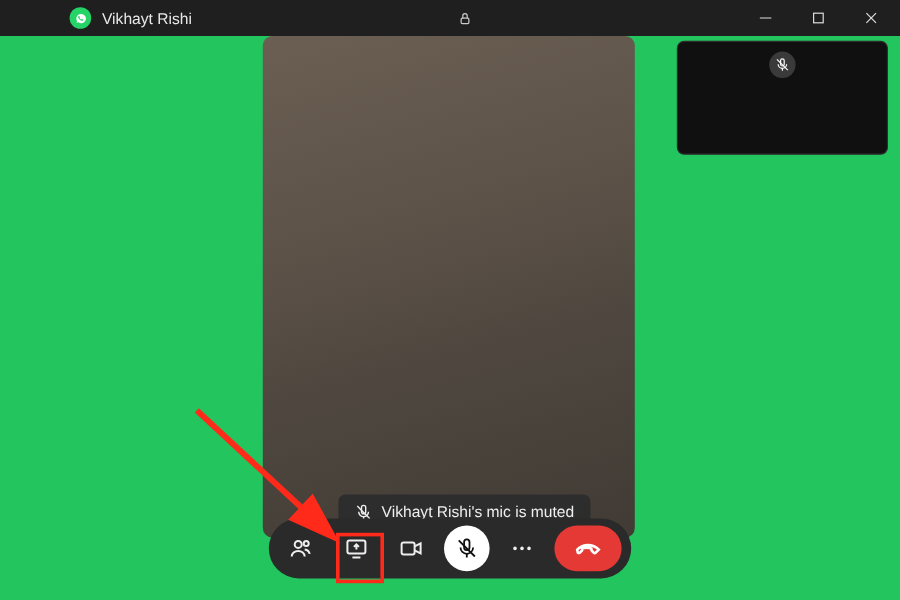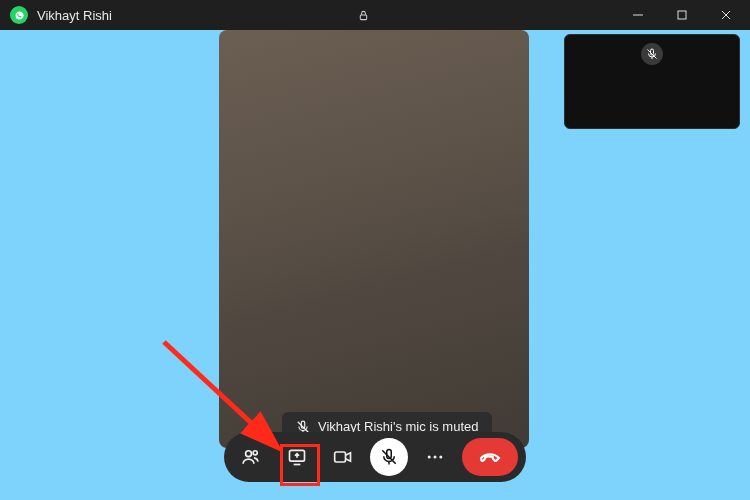--- a/index.html
+++ b/index.html
@@ -11,20 +11,21 @@
     overflow: hidden;
     position: relative;
   }
   .titlebar {
     height: 30px;
     display: flex;
     align-items: center;
     padding: 0 2px 0 10px;
     font-size: 13px;
     color: #e8e8e8;
+    margin-left: 48px;
   }
   .app-icon {
     width: 18px; height: 18px;
     background: #25D366;
     border-radius: 50%;
     margin-right: 9px;
     display: flex; align-items: center; justify-content: center;
   }
   .app-icon svg { width: 11px; height: 11px; }
   .app-title { flex: 0 0 auto; }
@@ -34,21 +35,21 @@
   .win-btn {
     width: 44px; height: 30px;
     display: flex; align-items: center; justify-content: center;
     color: #ddd; font-size: 11px;
   }
   .win-btn svg { width: 10px; height: 10px; }
 
   .stage {
     position: absolute;
     top: 30px; left: 0; right: 0; bottom: 0;
-    background: #7dd3fc;
+    background: #22c55e;
   }
 
   .video-main {
     position: absolute;
     left: 219px; top: 0px;
     width: 310px; height: 418px;
     background: linear-gradient(165deg, #6b5f53 0%, #5e5349 35%, #504840 60%, #413b35 100%);
     border-radius: 8px;
   }
 

